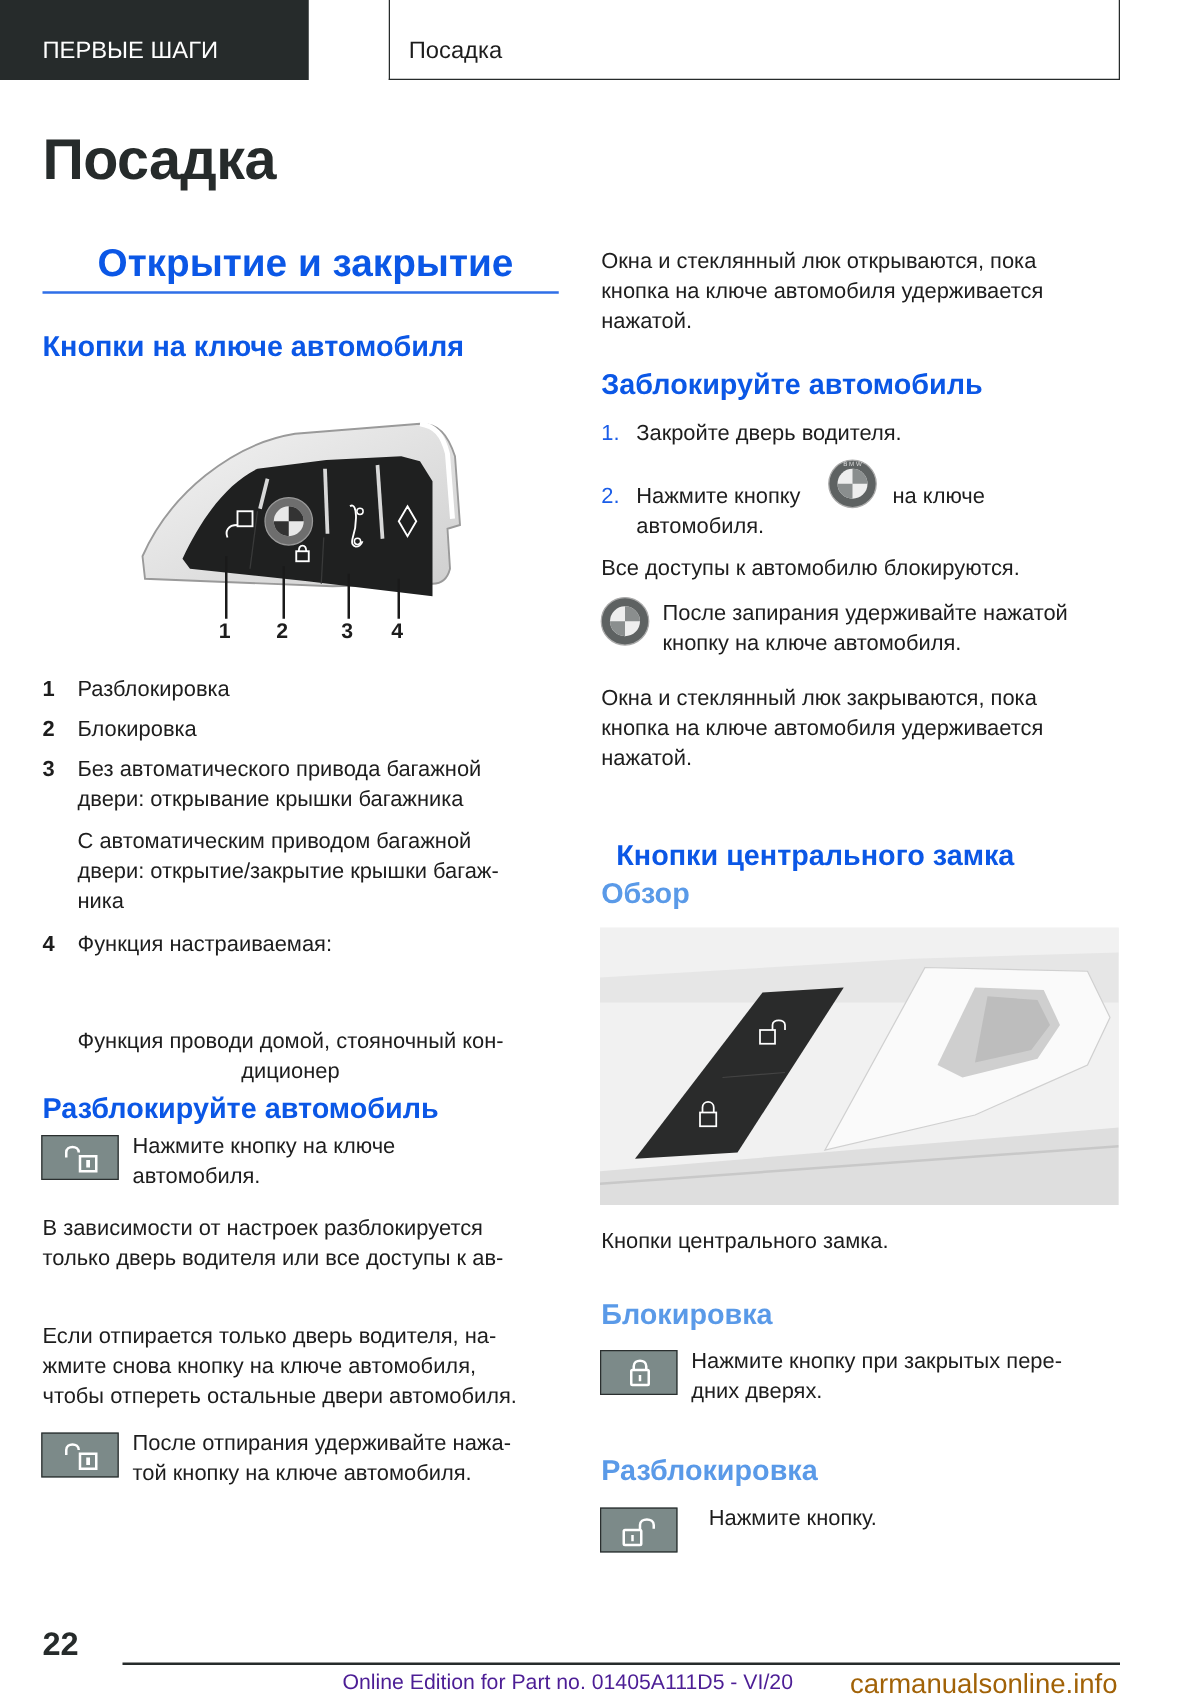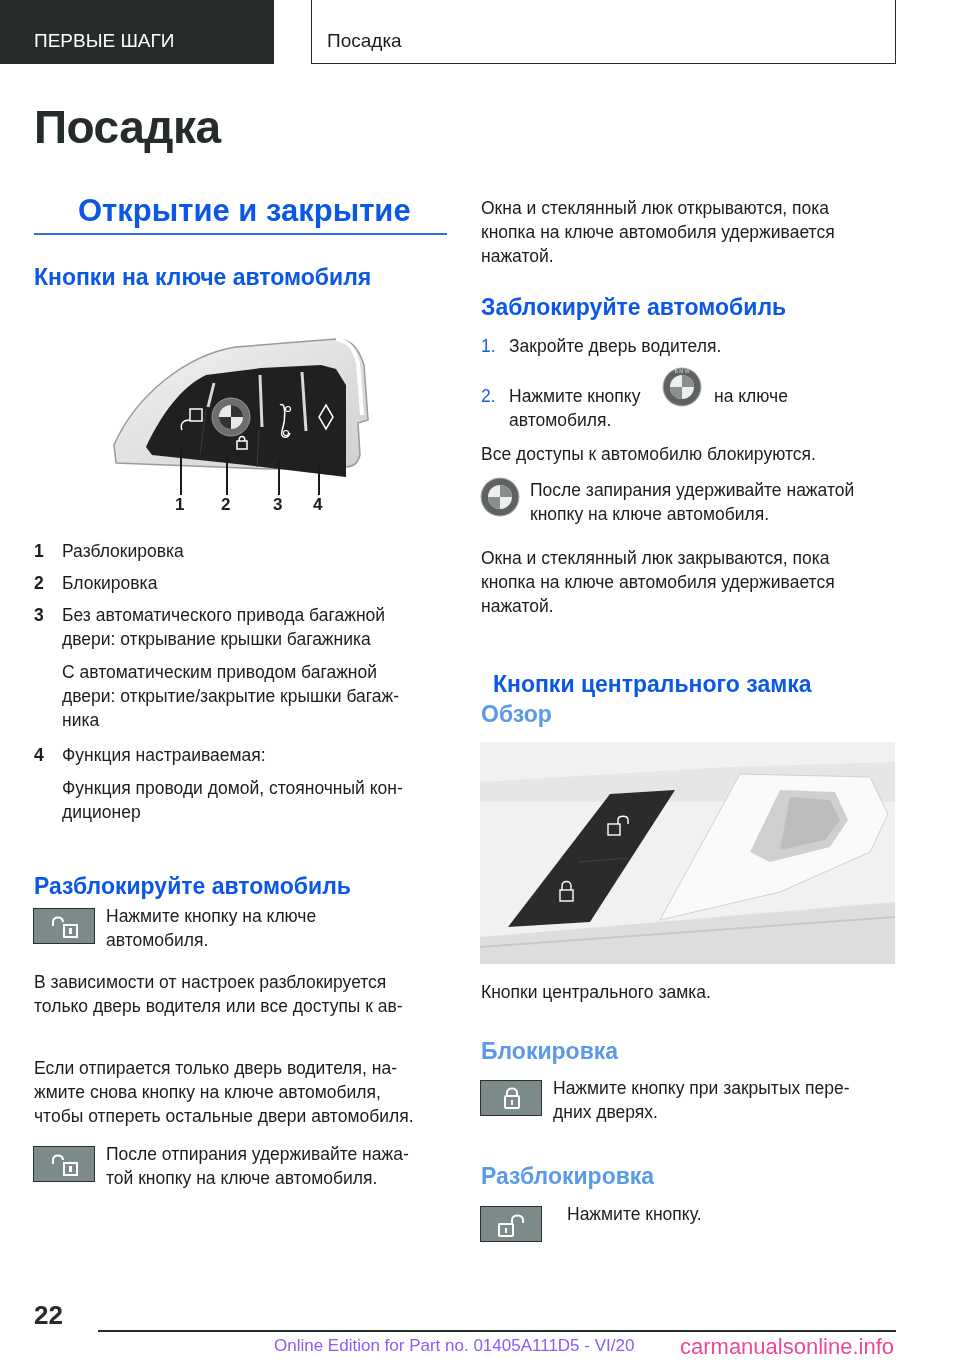--- a/index.html
+++ b/index.html
@@ -1,19 +1,19 @@
 <!DOCTYPE html>
 <html><head>
 <meta charset="utf-8">
 <style>
   * { box-sizing: border-box; margin: 0; padding: 0; }
   html, body { width: 960px; height: 1362px; background: #ffffff; overflow: hidden; }
   body { position: relative; font-family: "Liberation Sans", sans-serif; color: #1d1d1d; }
 
-  .hdr-chapter { position: absolute; left: 0; top: 0; width: 274px; height: 64px; background: #262b2b;
+  .hdr-chapter { position: absolute; left: 0; top: 0; width: 247px; height: 64px; background: #262b2b;
     color: #fff; font-size: 19px; padding-left: 34px; padding-top: 30px; letter-spacing: 0; }
   .hdr-section { position: absolute; left: 311px; top: -2px; width: 585px; height: 66px; border: 1.5px solid #262b2b; border-top: none;
     font-size: 19px; padding-left: 15px; padding-top: 32px; color: #1d1d1d; }
 
   .page-title { position: absolute; left: 34px; top: 100px; font-size: 46px; font-weight: bold; color: #262b2b; letter-spacing: -0.5px; }
 
   .h1 { position: absolute; font-size: 31px; font-weight: bold; color: #0b57e6; white-space: nowrap; margin-left: 44px; }
   .h1-rule { position: absolute; height: 2px; background: #2f6fe8; }
   .h2 { position: absolute; font-size: 23px; font-weight: bold; color: #0b57e6; white-space: nowrap; }
   .h3 { position: absolute; font-size: 23px; font-weight: bold; color: #5a9ae8; white-space: nowrap; }
@@ -24,22 +24,22 @@
 
   .lockbtn { position: absolute; width: 62px; height: 36px; background: #7c8a89; border: 1.5px solid #2a2f2f; }
   .lockbtn svg { position: absolute; left: 0; top: 0; }
 
   .bmw-logo { position: absolute; }
 
   .img { position: absolute; overflow: hidden; }
 
   .footer-num { position: absolute; left: 34px; top: 1300px; font-size: 26px; font-weight: bold; color: #262b2b; }
   .footer-rule { position: absolute; left: 98px; top: 1330px; width: 798px; height: 1.5px; background: #262b2b; }
-  .footer-text { position: absolute; left: 274px; top: 1336px; font-size: 17px; color: #8b5cf6; white-space: nowrap; }
-  .footer-wm { position: absolute; left: 680px; top: 1334px; font-size: 22px; color: #ec4899; white-space: nowrap; }
+  .footer-text { position: absolute; left: 274px; top: 1336px; font-size: 17px; color: #4c1d95; white-space: nowrap; }
+  .footer-wm { position: absolute; left: 680px; top: 1334px; font-size: 22px; color: #a16207; white-space: nowrap; }
 </style>
 </head>
 <body>
 
 <div class="hdr-chapter">ПЕРВЫЕ ШАГИ</div>
 <div class="hdr-section">Посадка</div>
 
 <div class="page-title">Посадка</div>
 
 <div class="h1" style="left:34px; top:193px;">Открытие и закрытие</div>
@@ -107,21 +107,21 @@
   <div>двери: открывание крышки багажника</div>
 </div>
 <div class="p" style="left:62px; top:660px;">
   <div>С автоматическим приводом багажной</div>
   <div>двери: открытие/закрытие крышки багаж-</div>
   <div>ника</div>
 </div>
 
 <div class="num-bold" style="left:34px; top:743px;">4</div>
 <div class="p" style="left:62px; top:743px;">Функция настраиваемая:</div>
-<div class="p" style="left:62px; top:776px;">
+<div class="p" style="left:62px; top:820px;text-align:center;">
   <div>Функция проводи домой, стояночный кон-</div>
   <div>диционер</div>
 </div>
 
 <div class="h2" style="left:34px; top:863px;margin-top:10px;">Разблокируйте автомобиль</div>
 
 <div class="lockbtn" style="left:33px; top:908px;">
   <svg width="62" height="36" viewBox="0 0 62 36">
     <path d="M25,17 L25,13 C25,7 35,7 35,13" fill="none" stroke="#fff" stroke-width="2" transform="translate(-6,0)"></path>
     <rect x="30" y="16" width="13" height="12" fill="none" stroke="#fff" stroke-width="2"></rect>

